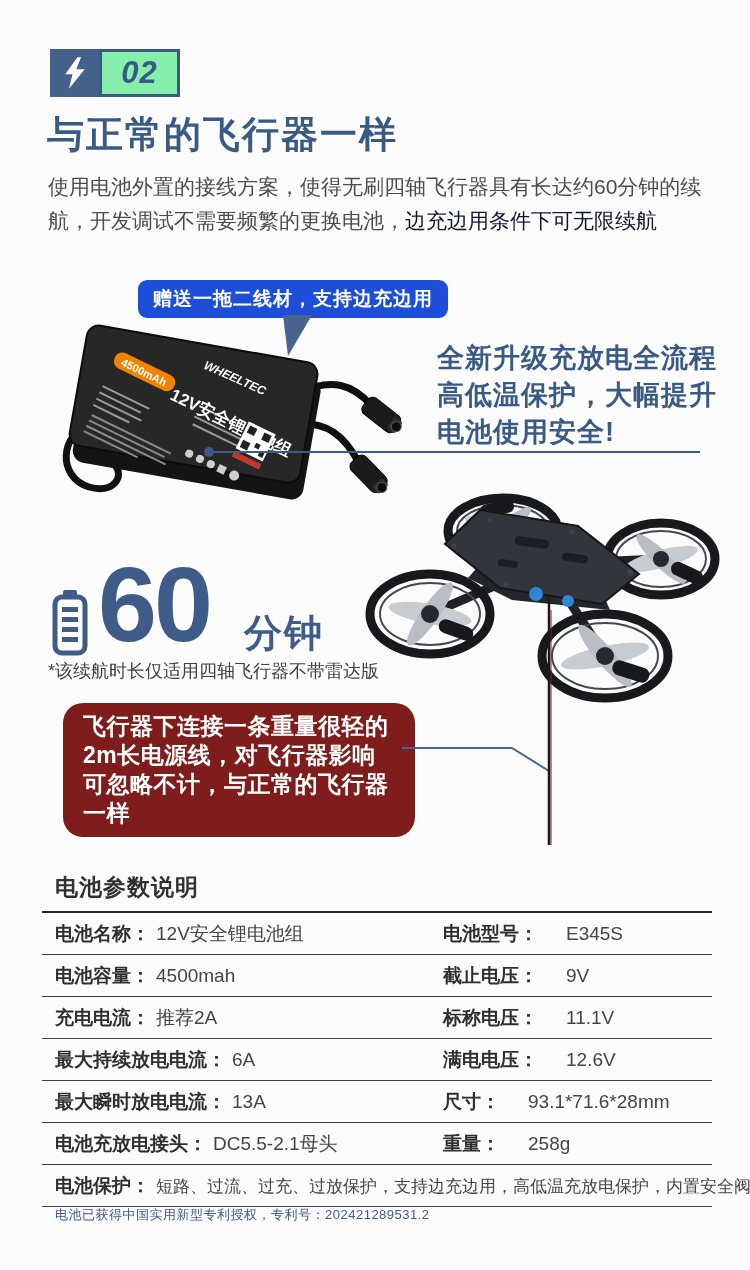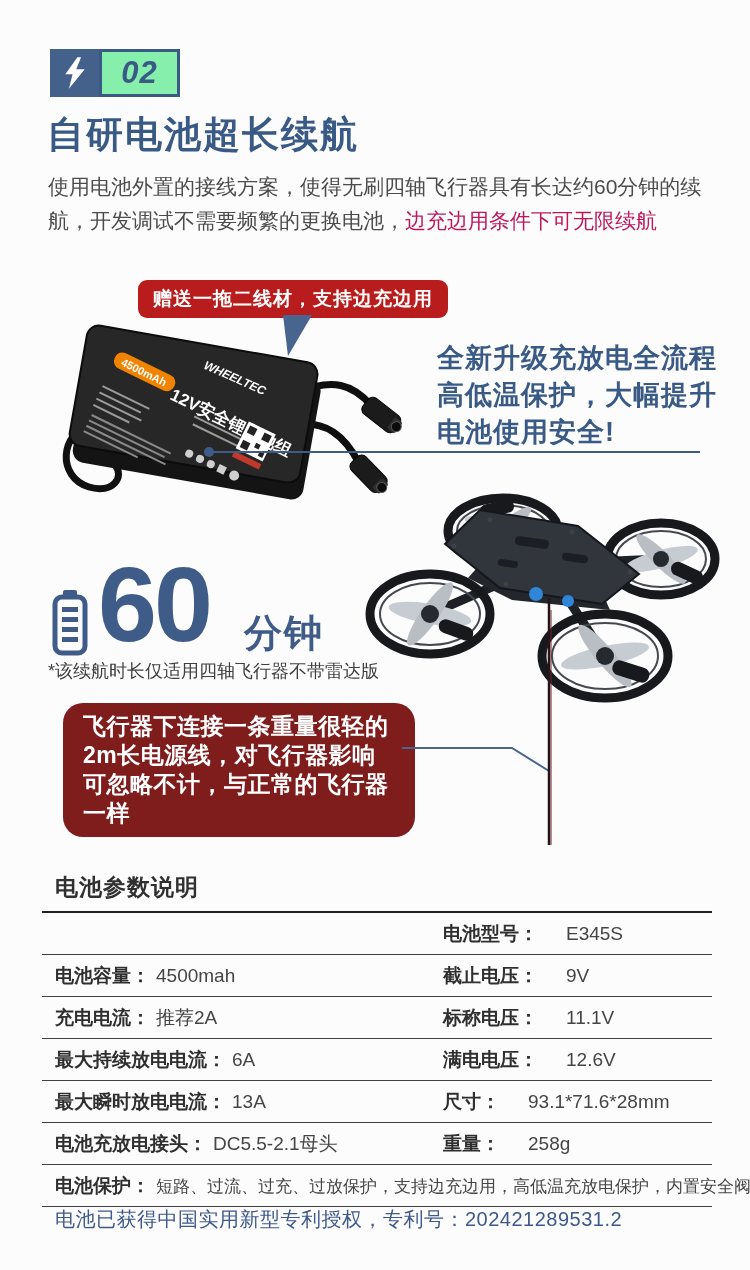--- a/index.html
+++ b/index.html
@@ -8,24 +8,24 @@
   .abs{position:absolute;}
 
   
   .badge-square{left:50px;top:49px;width:49px;height:48px;background:#44618C;display:flex;align-items:center;justify-content:center;}
   .num-box{left:99px;top:49px;width:81px;height:48px;background:#86efac;border:3px solid #3A5A86;box-sizing:border-box;display:flex;align-items:center;justify-content:center;}
   .num-box span{font-size:31px;font-weight:bold;font-style:italic;color:#3A5A86;letter-spacing:1px;}
 
   .page-title{left:47px;top:110px;font-size:37px;font-weight:bold;color:#3A5A86;letter-spacing:2px;}
 
   .intro{left:48px;top:170px;width:668px;font-size:21px;line-height:34px;color:#4c4c4c;}
-  .intro .hl{color:#be185d;}
-
-  
-  .bubble1{left:138px;top:280px;height:38px;padding:0 15px;background:#b91c1c;border-radius:9px;display:flex;align-items:center;}
+  .intro .hl{color:#0f172a;}
+
+  
+  .bubble1{left:138px;top:280px;height:38px;padding:0 15px;background:#1d4ed8;border-radius:9px;display:flex;align-items:center;}
   .bubble1 span{color:#ffffff;font-size:19px;font-weight:bold;letter-spacing:1px;}
 
   
   .benefit{left:437px;top:340px;font-size:27px;font-weight:bold;color:#3A5A86;line-height:37px;letter-spacing:1px;}
 
   
   .end-value{left:98px;top:551px;font-size:106px;line-height:106px;font-weight:bold;color:#3E5C87;letter-spacing:-3px;}
   .end-unit{left:206px;top:608px;font-size:38px;font-weight:bold;color:#3E5C87;letter-spacing:2px;margin-left:38px;}
   .end-note{left:48px;top:659px;font-size:18px;color:#3f3f3f;}
 
@@ -37,41 +37,41 @@
   .spec-heading{left:55px;top:872px;font-size:23px;font-weight:bold;color:#303030;letter-spacing:1px;}
   .spec-table{left:42px;top:911px;width:670px;border-top:2px solid #222222;}
   .spec-row{position:relative;height:41px;border-bottom:1px solid #414141;display:flex;align-items:center;}
   .spec-row .cell{white-space:nowrap;}
   .spec-row .c1{padding-left:13px;}
   .spec-row .c2{position:absolute;left:401px;top:0;height:100%;display:flex;align-items:center;gap:22px;}
   .lab{font-size:19px;font-weight:bold;color:#2f2f2f;}
   .val{font-size:19px;color:#454545;margin-left:6px;}
   .val-small{font-size:17px;}
 
-  .footer-note{left:55px;top:1206px;font-size:20px;color:#3E598C;letter-spacing:.5px;}
+  .footer-note{left:55px;top:1206px;font-size:13px;color:#3E598C;letter-spacing:.5px;}
 
   svg{display:block;}
 </style>
 </head>
 <body>
 
 <div id="canvas">
 
   <div class="abs badge-square">
     <span>
       <svg width="30" height="34" viewBox="0 0 24 28">
         <path d="M14 1 L4 15 L10 15 L7 27 L20 11 L13 11 L17 1 Z" fill="#ffffff"></path>
       </svg>
     </span>
   </div>
   <div class="abs num-box">
     <span>02</span>
   </div>
 
-  <div class="abs page-title">自研电池超长续航</div>
+  <div class="abs page-title">与正常的飞行器一样</div>
 
   <div class="abs intro"><span>使用电池外置的接线方案，使得无刷四轴飞行器具有长达约60分钟的续航，开发调试不需要频繁的更换电池，</span><span class="hl">边充边用条件下可无限续航</span></div>
 
   <div class="abs" style="left:45px;top:315px;width:360px;height:210px;">
     <svg width="360" height="210" viewBox="0 0 360 210">
 
       <path d="M48 108 C14 118 12 162 44 172 C68 179 80 162 70 150" fill="none" stroke="#111111" stroke-width="7" stroke-linecap="round"></path>
 
       <path d="M252 78 C288 62 308 70 326 90" fill="none" stroke="#0f0f0f" stroke-width="7" stroke-linecap="round"></path>
       <path d="M246 110 C282 104 300 122 314 148" fill="none" stroke="#0f0f0f" stroke-width="7" stroke-linecap="round"></path>
@@ -231,20 +231,23 @@
     <polyline points="402,748 512,748 549,771" fill="none" stroke="#48648F" stroke-width="2"></polyline>
 
     <line x1="549" y1="598" x2="549" y2="845" stroke="#241518" stroke-width="2.5"></line>
     <line x1="551" y1="610" x2="551" y2="845" stroke="#6e2430" stroke-width="1"></line>
   </svg>
 
   <div class="abs spec-heading">电池参数说明</div>
 
   <div class="abs spec-table">
     <div class="spec-row">
+      <div class="cell c1">
+        <span class="lab">电池名称：</span><span class="val">12V安全锂电池组</span>
+      </div>
       <div class="cell c2">
         <span class="lab">电池型号：</span>
           <span class="val">E345S</span>
       </div>
     </div>
     <div class="spec-row">
       <div class="cell c1">
         <span class="lab">电池容量：</span><span class="val">4500mah</span>
       </div>
       <div class="cell c2">

